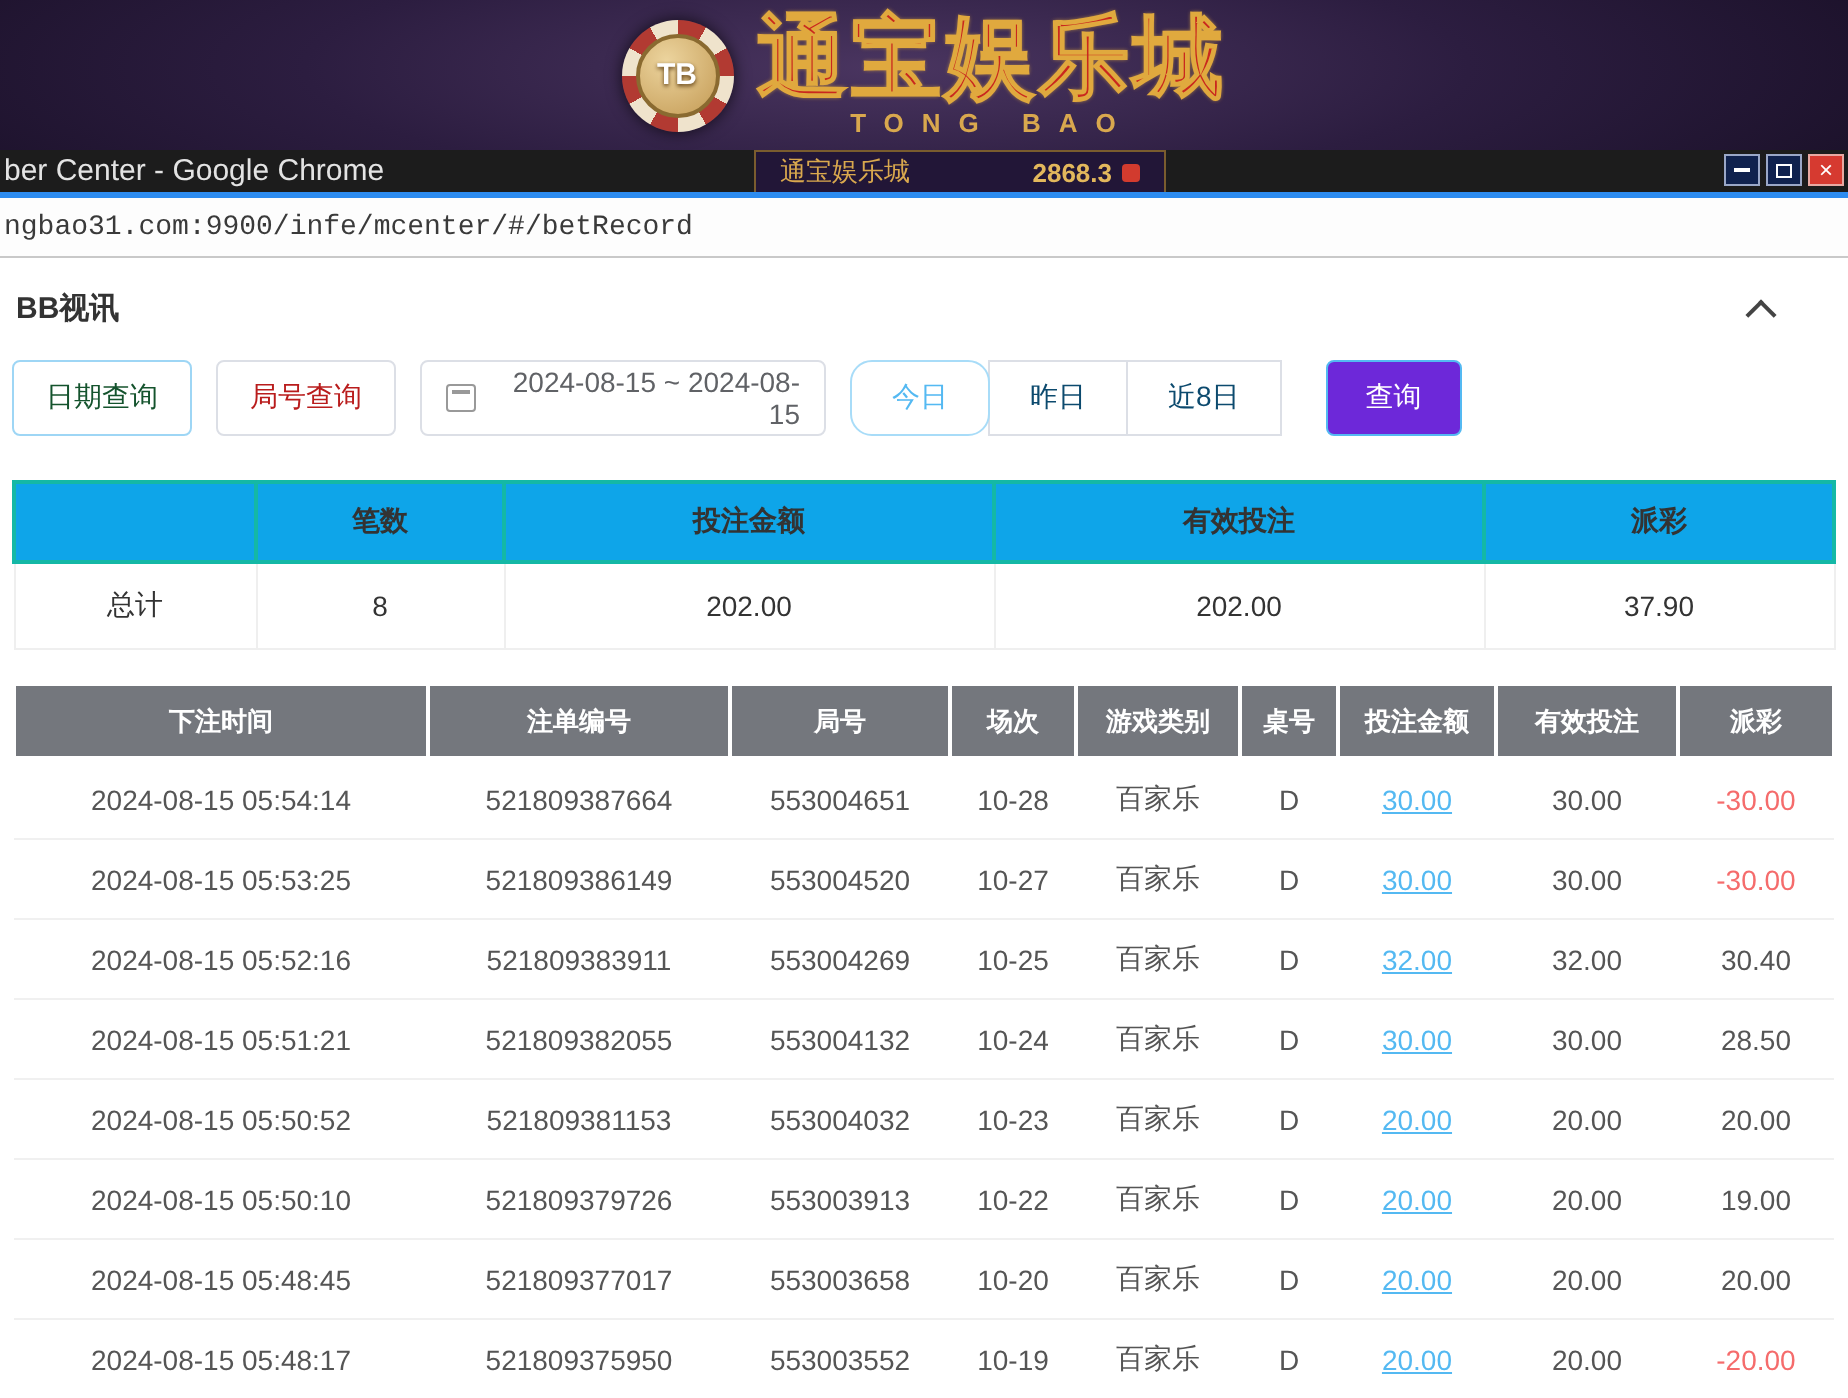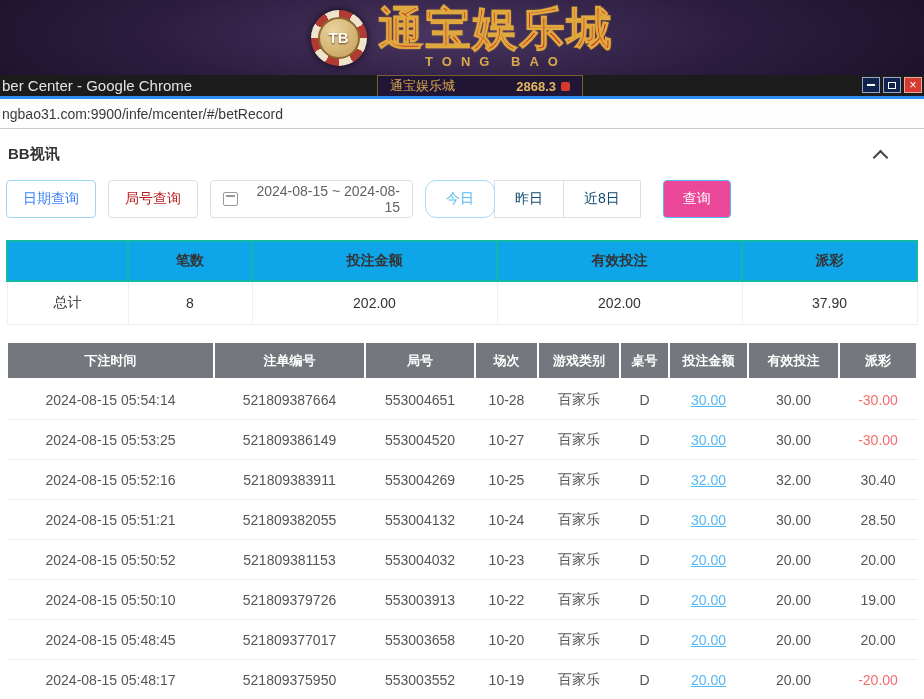--- a/index.html
+++ b/index.html
@@ -40,47 +40,47 @@
       border:1px solid #7a5c2e;border-bottom:none;box-sizing:border-box;display:flex;align-items:center;
       justify-content:space-between;padding:0 12px;color:#d9a84e;font-size:13px;z-index:3;}
   .bal-right{display:flex;align-items:center;gap:5px;color:#e3b85c;font-weight:bold;}
   .refresh-dot{width:9px;height:9px;background:#d23b2e;border-radius:2px;display:inline-block;}
 
   .blue-line{position:absolute;top:96px;left:0;width:924px;height:3px;background:#2d8cf0;z-index:4;}
 
   
   .urlbar{position:absolute;top:99px;left:0;width:924px;height:30px;background:#fdfdfd;
           border-bottom:1px solid #c9c9c9;box-sizing:border-box;display:flex;align-items:center;
-          font-size:14px;color:#3a3a3a;}
+          font-size:14px;color:#3a3a3a;font-family:Liberation Mono, monospace;}
   .urlbar span{margin-left:2px;white-space:nowrap;}
 
   
   .content{position:absolute;top:130px;left:0;width:924px;height:569px;background:#fff;
            padding:0 6px;box-sizing:border-box;}
   .section-head{height:48px;display:flex;align-items:center;justify-content:space-between;padding:0 2px;}
   .section-title{font-size:15px;font-weight:bold;color:#333;}
   .chevron-up{width:9px;height:9px;border-top:2px solid #444;border-right:2px solid #444;
               transform:rotate(-45deg);margin:6px 30px 0 0;cursor:pointer;}
 
   .filters{display:flex;align-items:center;margin:2px 0 22px 0;}
   .btn{height:38px;border-radius:4px;font-size:14px;background:#fff;cursor:pointer;padding:0 16px;
        font-family:inherit;}
   .btn.outline{border:1px solid #dcdfe6;color:#b91c1c;margin-right:12px;}
-  .btn.active-outline{border-color:#9ed6f5;color:#3b82f6;}
+  .btn.active-outline{border-color:#9ed6f5;color:#14532d;}
   .date-input{height:38px;border:1px solid #dcdfe6;border-radius:4px;display:flex;align-items:center;
        padding:0 12px;gap:9px;width:203px;color:#606266;font-size:14px;margin-right:12px;cursor:text;
        box-sizing:border-box;text-align:right;}
   .cal-icon{width:13px;height:12px;border:1px solid #999;border-radius:2px;position:relative;flex:0 0 auto;}
   .cal-icon::before{content:"";position:absolute;top:2px;left:2px;right:2px;height:2px;background:#999;}
   .quick-group{display:flex;margin-right:22px;}
   .qbtn{height:38px;padding:0 20px;background:#fff;border:1px solid #dcdfe6;color:#0c4a6e;
         font-size:14px;cursor:pointer;margin-left:-1px;font-family:inherit;}
   .qbtn:first-child{margin-left:0;}
   .qbtn.active{color:#54b9f2;border-color:#a8dcf8;position:relative;z-index:1;border-radius:11px;}
-  .btn.primary{background:#ec4899;border:1px solid #54b9f2;color:#fff;padding:0 19px;}
+  .btn.primary{background:#6d28d9;border:1px solid #54b9f2;color:#fff;padding:0 19px;}
 
   table{width:100%;border-collapse:collapse;table-layout:fixed;}
   .summary-table th{background:#0ea5e9;border:2px solid #14b8a6;height:36px;font-size:14px;
                     font-weight:bold;color:#333;}
   .summary-table td{height:40px;text-align:center;font-size:14px;color:#333;border:1px solid #efefef;}
   .bets-table{margin-top:16px;}
   .bets-table th{background:#74777d;color:#fff;font-size:13px;font-weight:bold;height:33px;
                  border:2px solid #fff;}
   .bets-table td{height:37px;text-align:center;font-size:14px;color:#555;border-bottom:1px solid #f0f0f0;}
   .bets-table td.link{color:#54b9f2;text-decoration:underline;cursor:pointer;}

